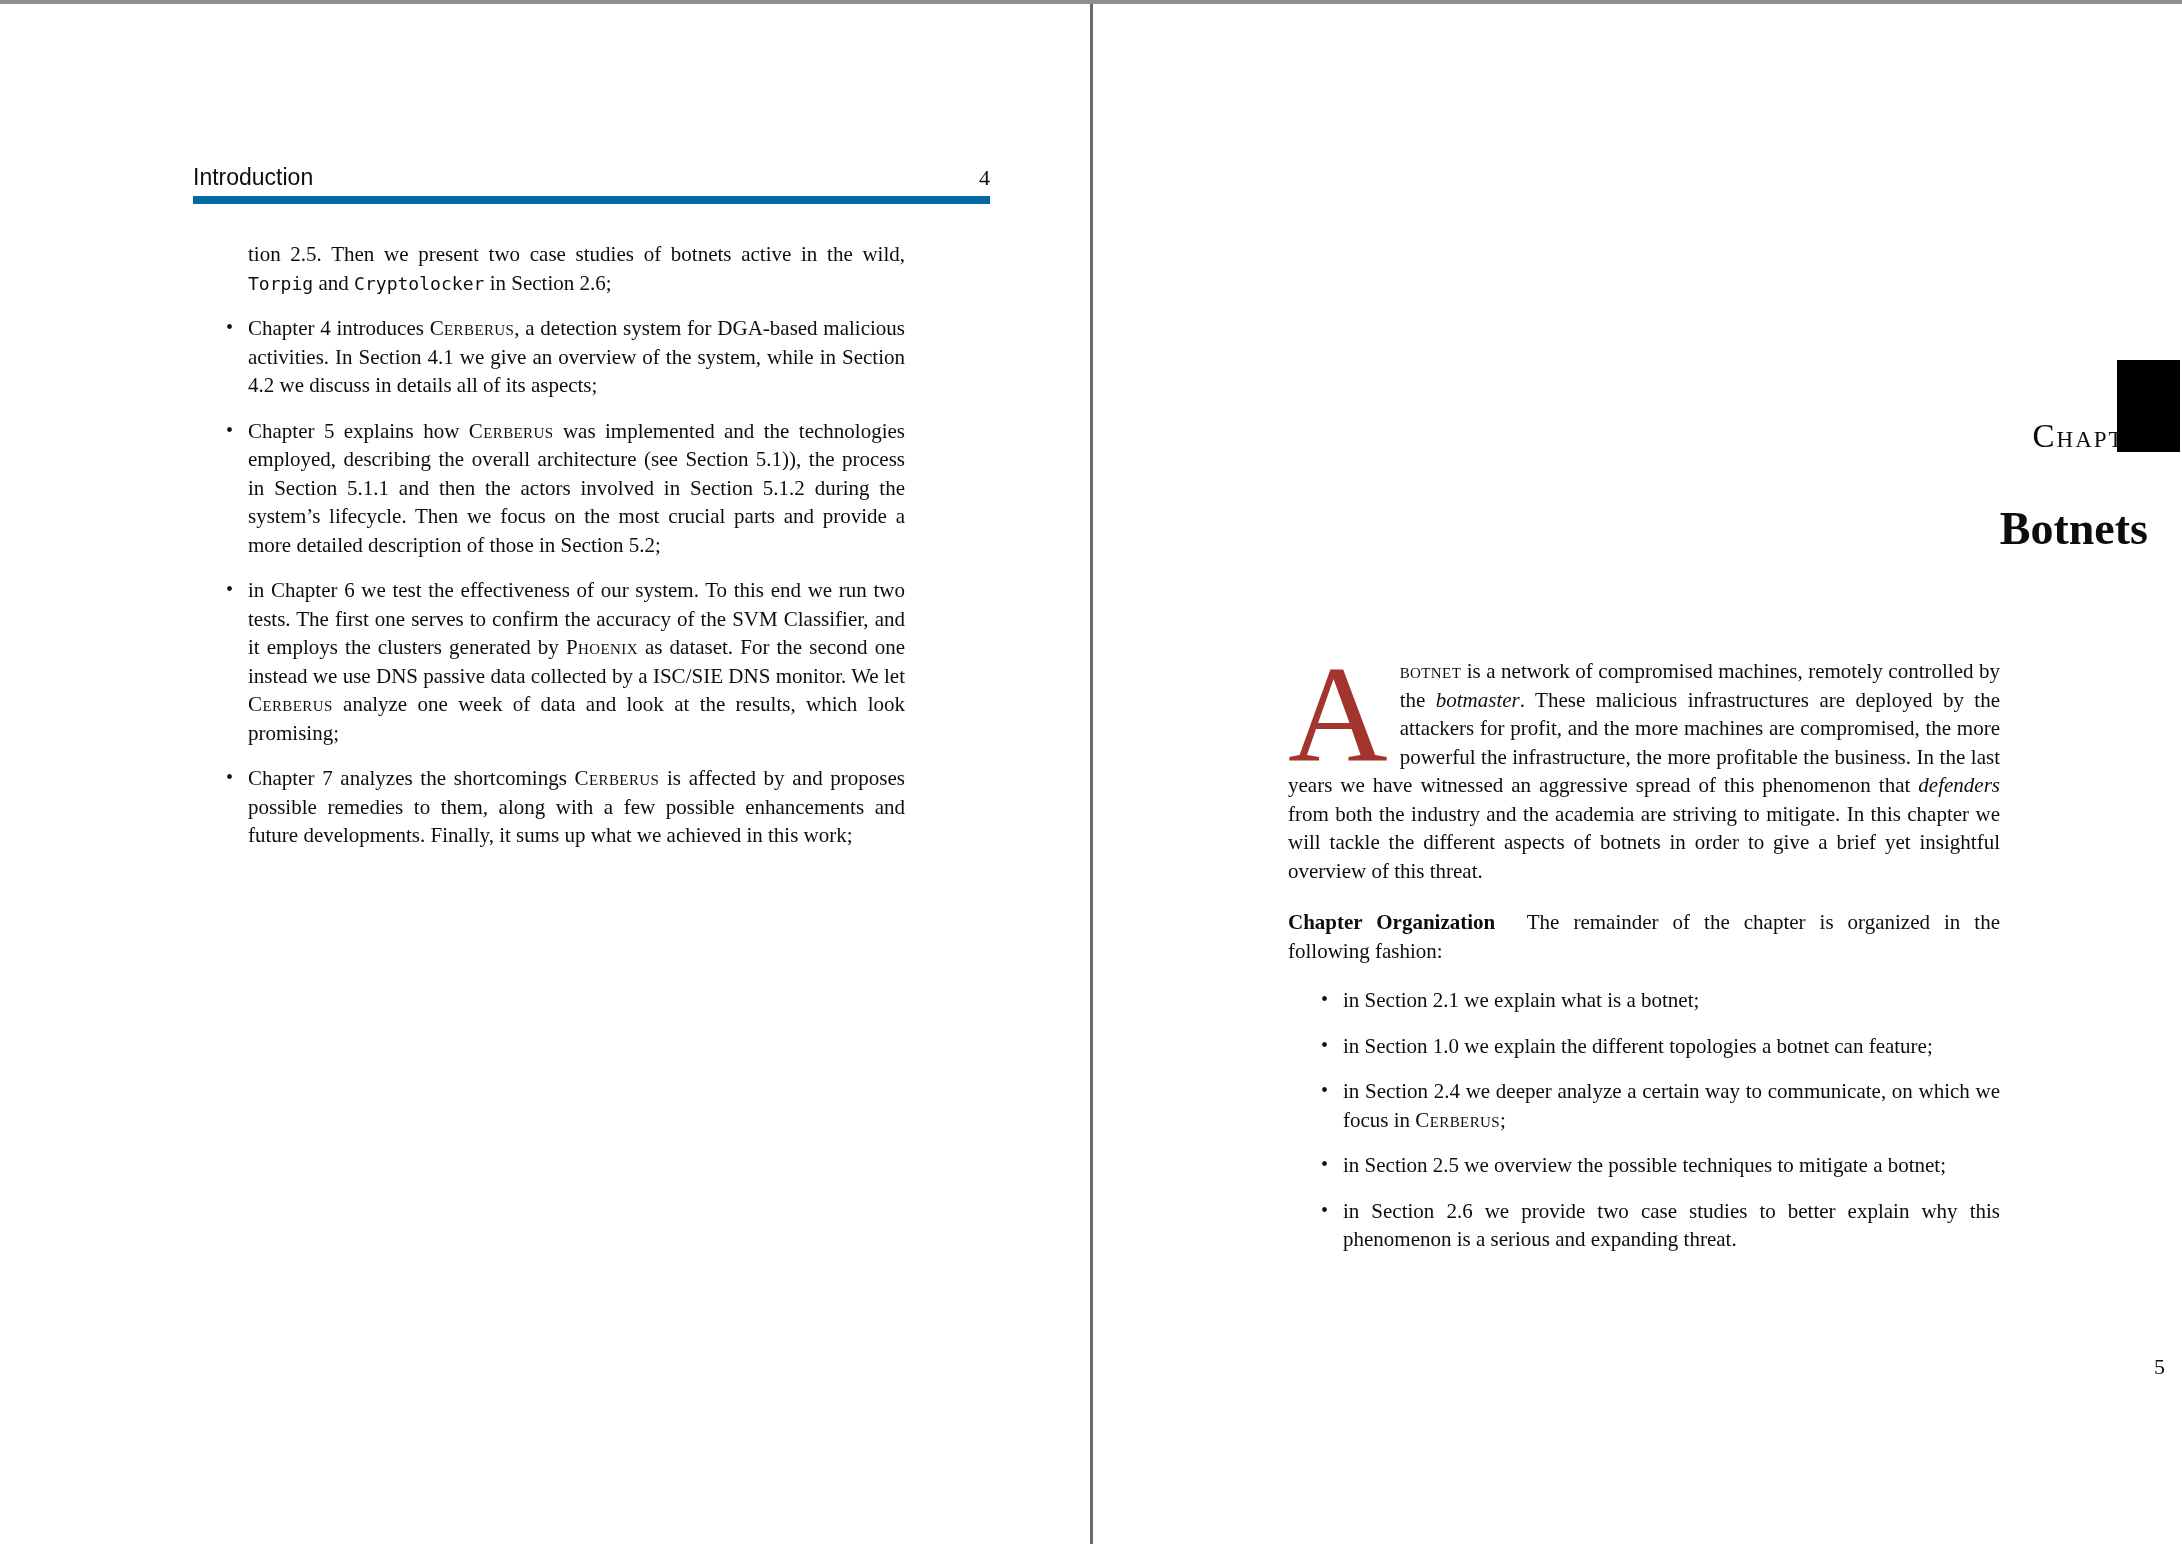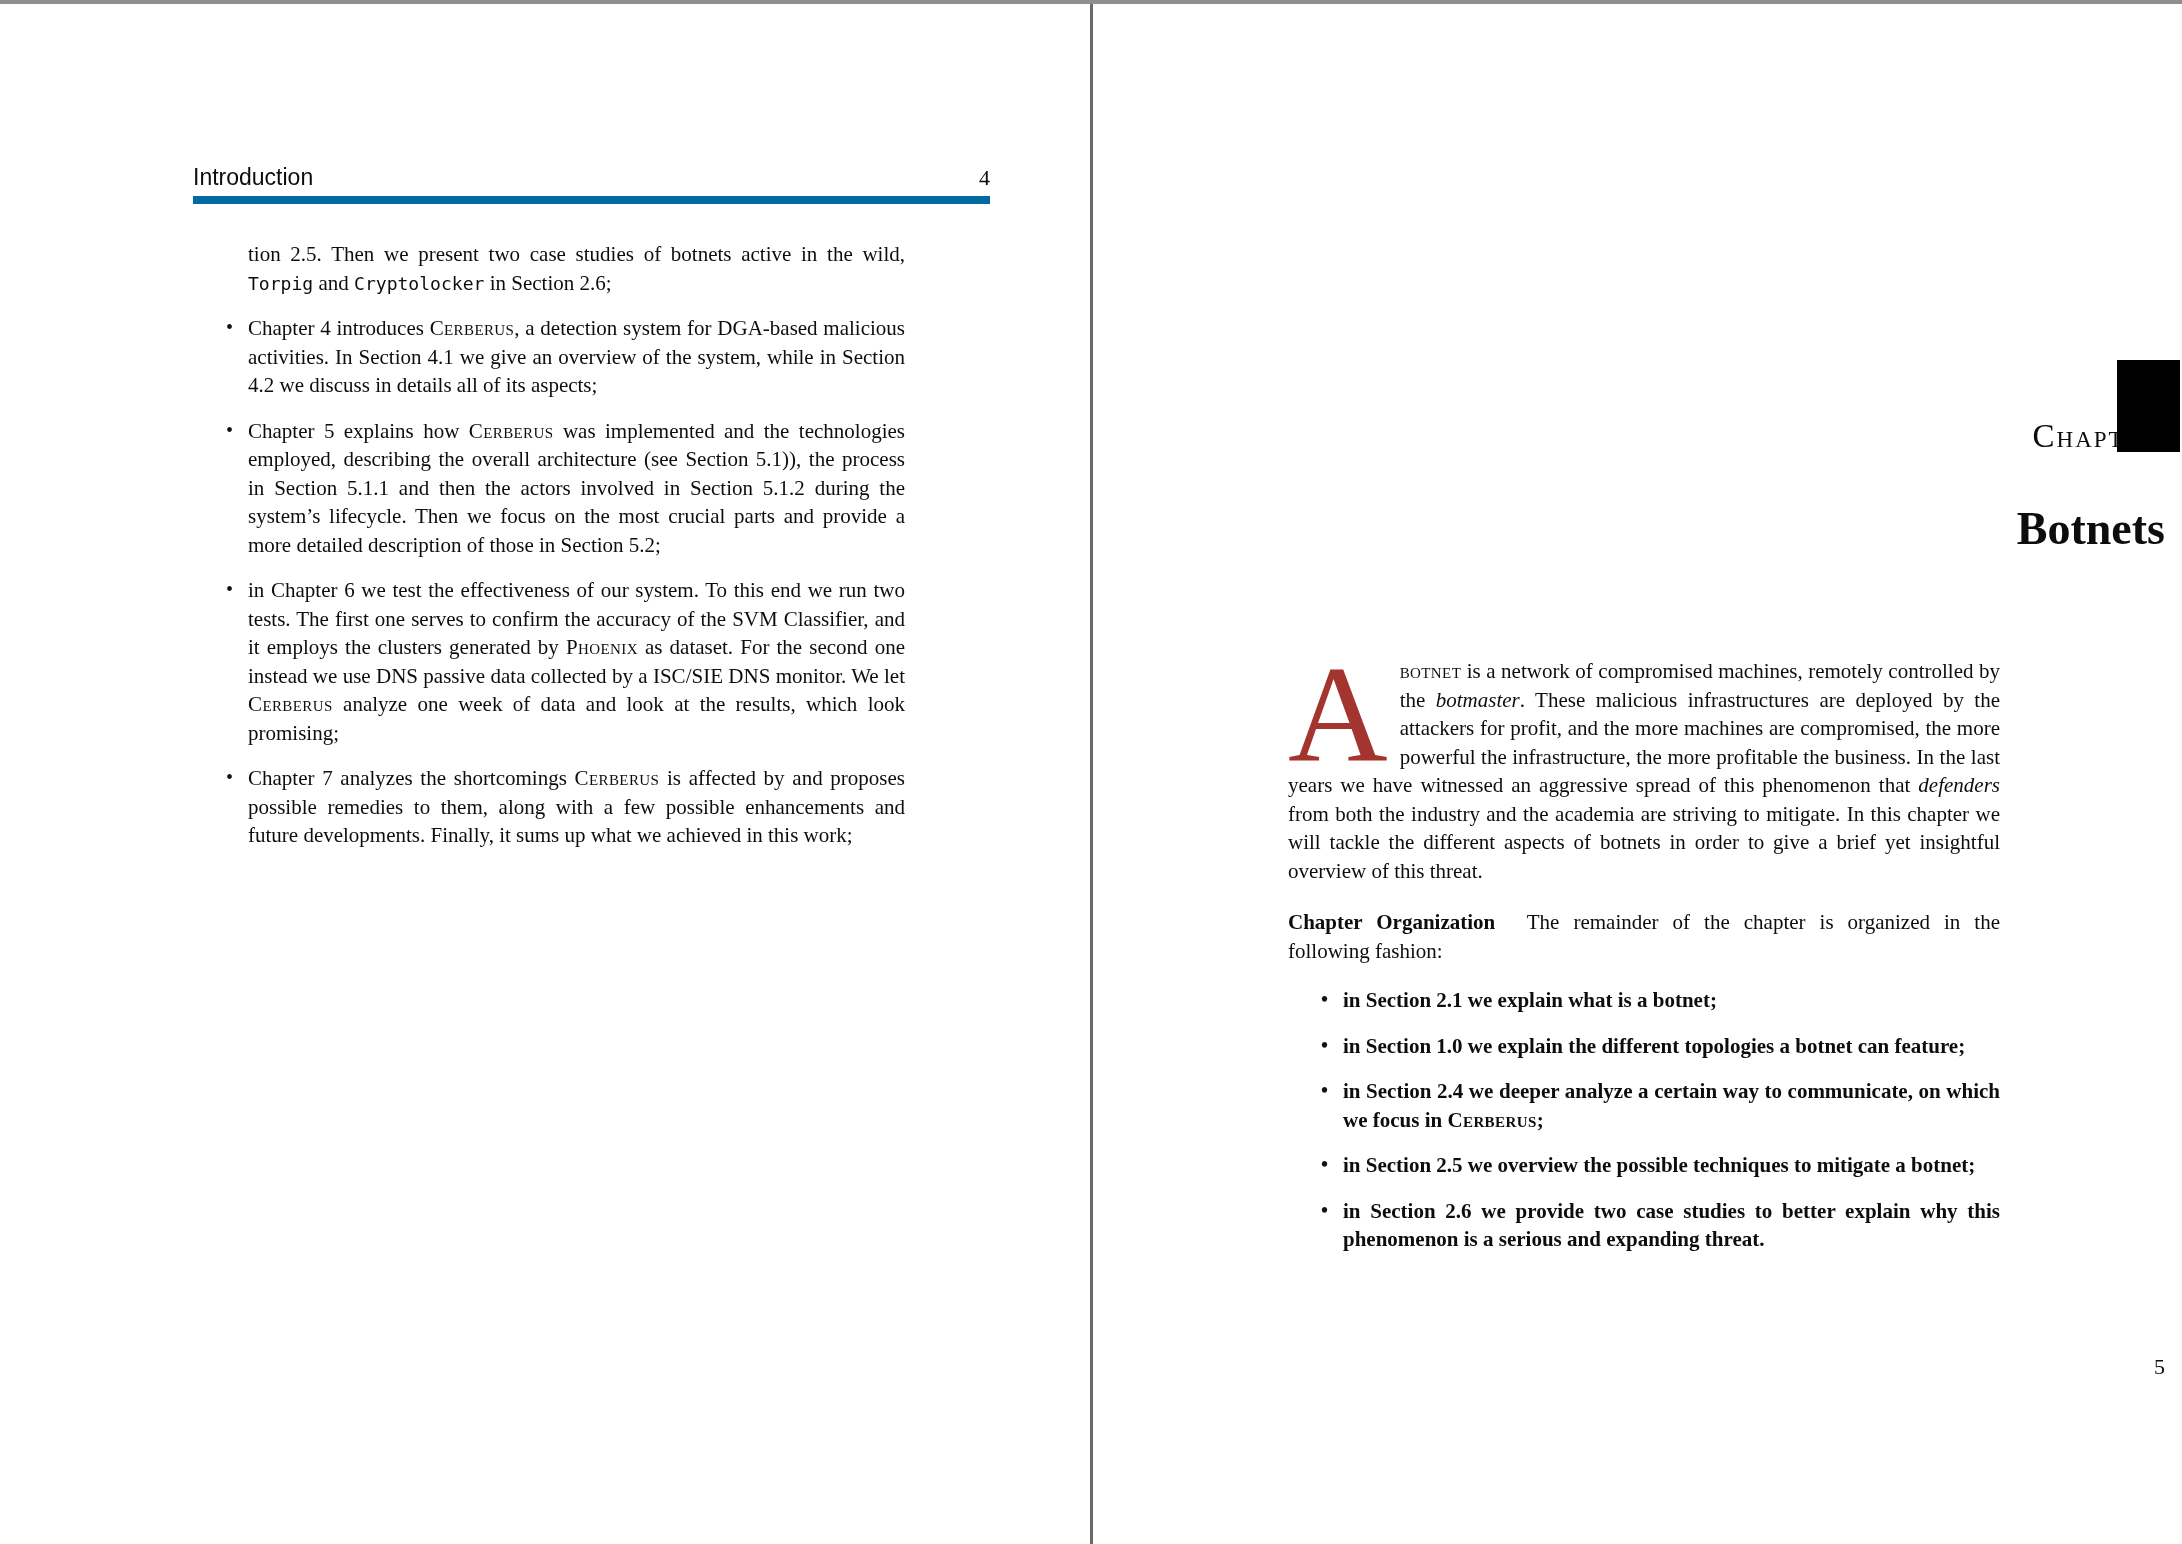--- a/index.html
+++ b/index.html
@@ -35,41 +35,41 @@
     font-size:21px;line-height:28.5px;text-align:justify;
   }
   .continuation{margin:0 0 0 55px;padding:0;}
   ul.blist{list-style:none;margin:0;padding:0;}
   ul.blist li{position:relative;margin:17px 0 0 55px;}
   ul.blist li::before{
     content:"\2022";position:absolute;left:-22px;top:-1px;
     font-size:20px;color:#111;
   }
   .body-left ul.blist li:first-child{margin-top:16px;}
-  .body-right ul.blist{margin-top:0;font-weight:bold;}
+  .body-right ul.blist{margin-top:0;}
   .body-right ul.blist li{margin-top:17px;}
 
   
   .seg-sc{font-variant:small-caps;letter-spacing:0.4px;}
   .seg-i{font-style:italic;}
   .seg-mono{font-family:"DejaVu Sans Mono",monospace;font-size:0.86em;}
   .seg-b{font-weight:bold;}
 
   
   .chapter-label{
     position:absolute;top:416px;right:195px;
     font-variant:small-caps;font-size:33px;letter-spacing:2px;line-height:1;
   }
   .chapter-num{
     position:absolute;top:342px;right:95px;
     font-size:142px;line-height:1;color:var(--accent-ink,#0d0d0d);
   }
   .chapter-box{position:absolute;top:356px;left:1024px;width:63px;height:92px;background:#000000;}
   .chapter-title{
-    position:absolute;top:500px;right:188px;
+    position:absolute;top:500px;right:205px;
     font-size:46px;font-weight:bold;line-height:1.1;
   }
 
   
   .dropcap{
     float:left;color:var(--accent,#a3342e);
     font-size:138px;line-height:97px;
     margin:8px 12px 0 0;
   }
   .org-para{margin-top:23px;}

